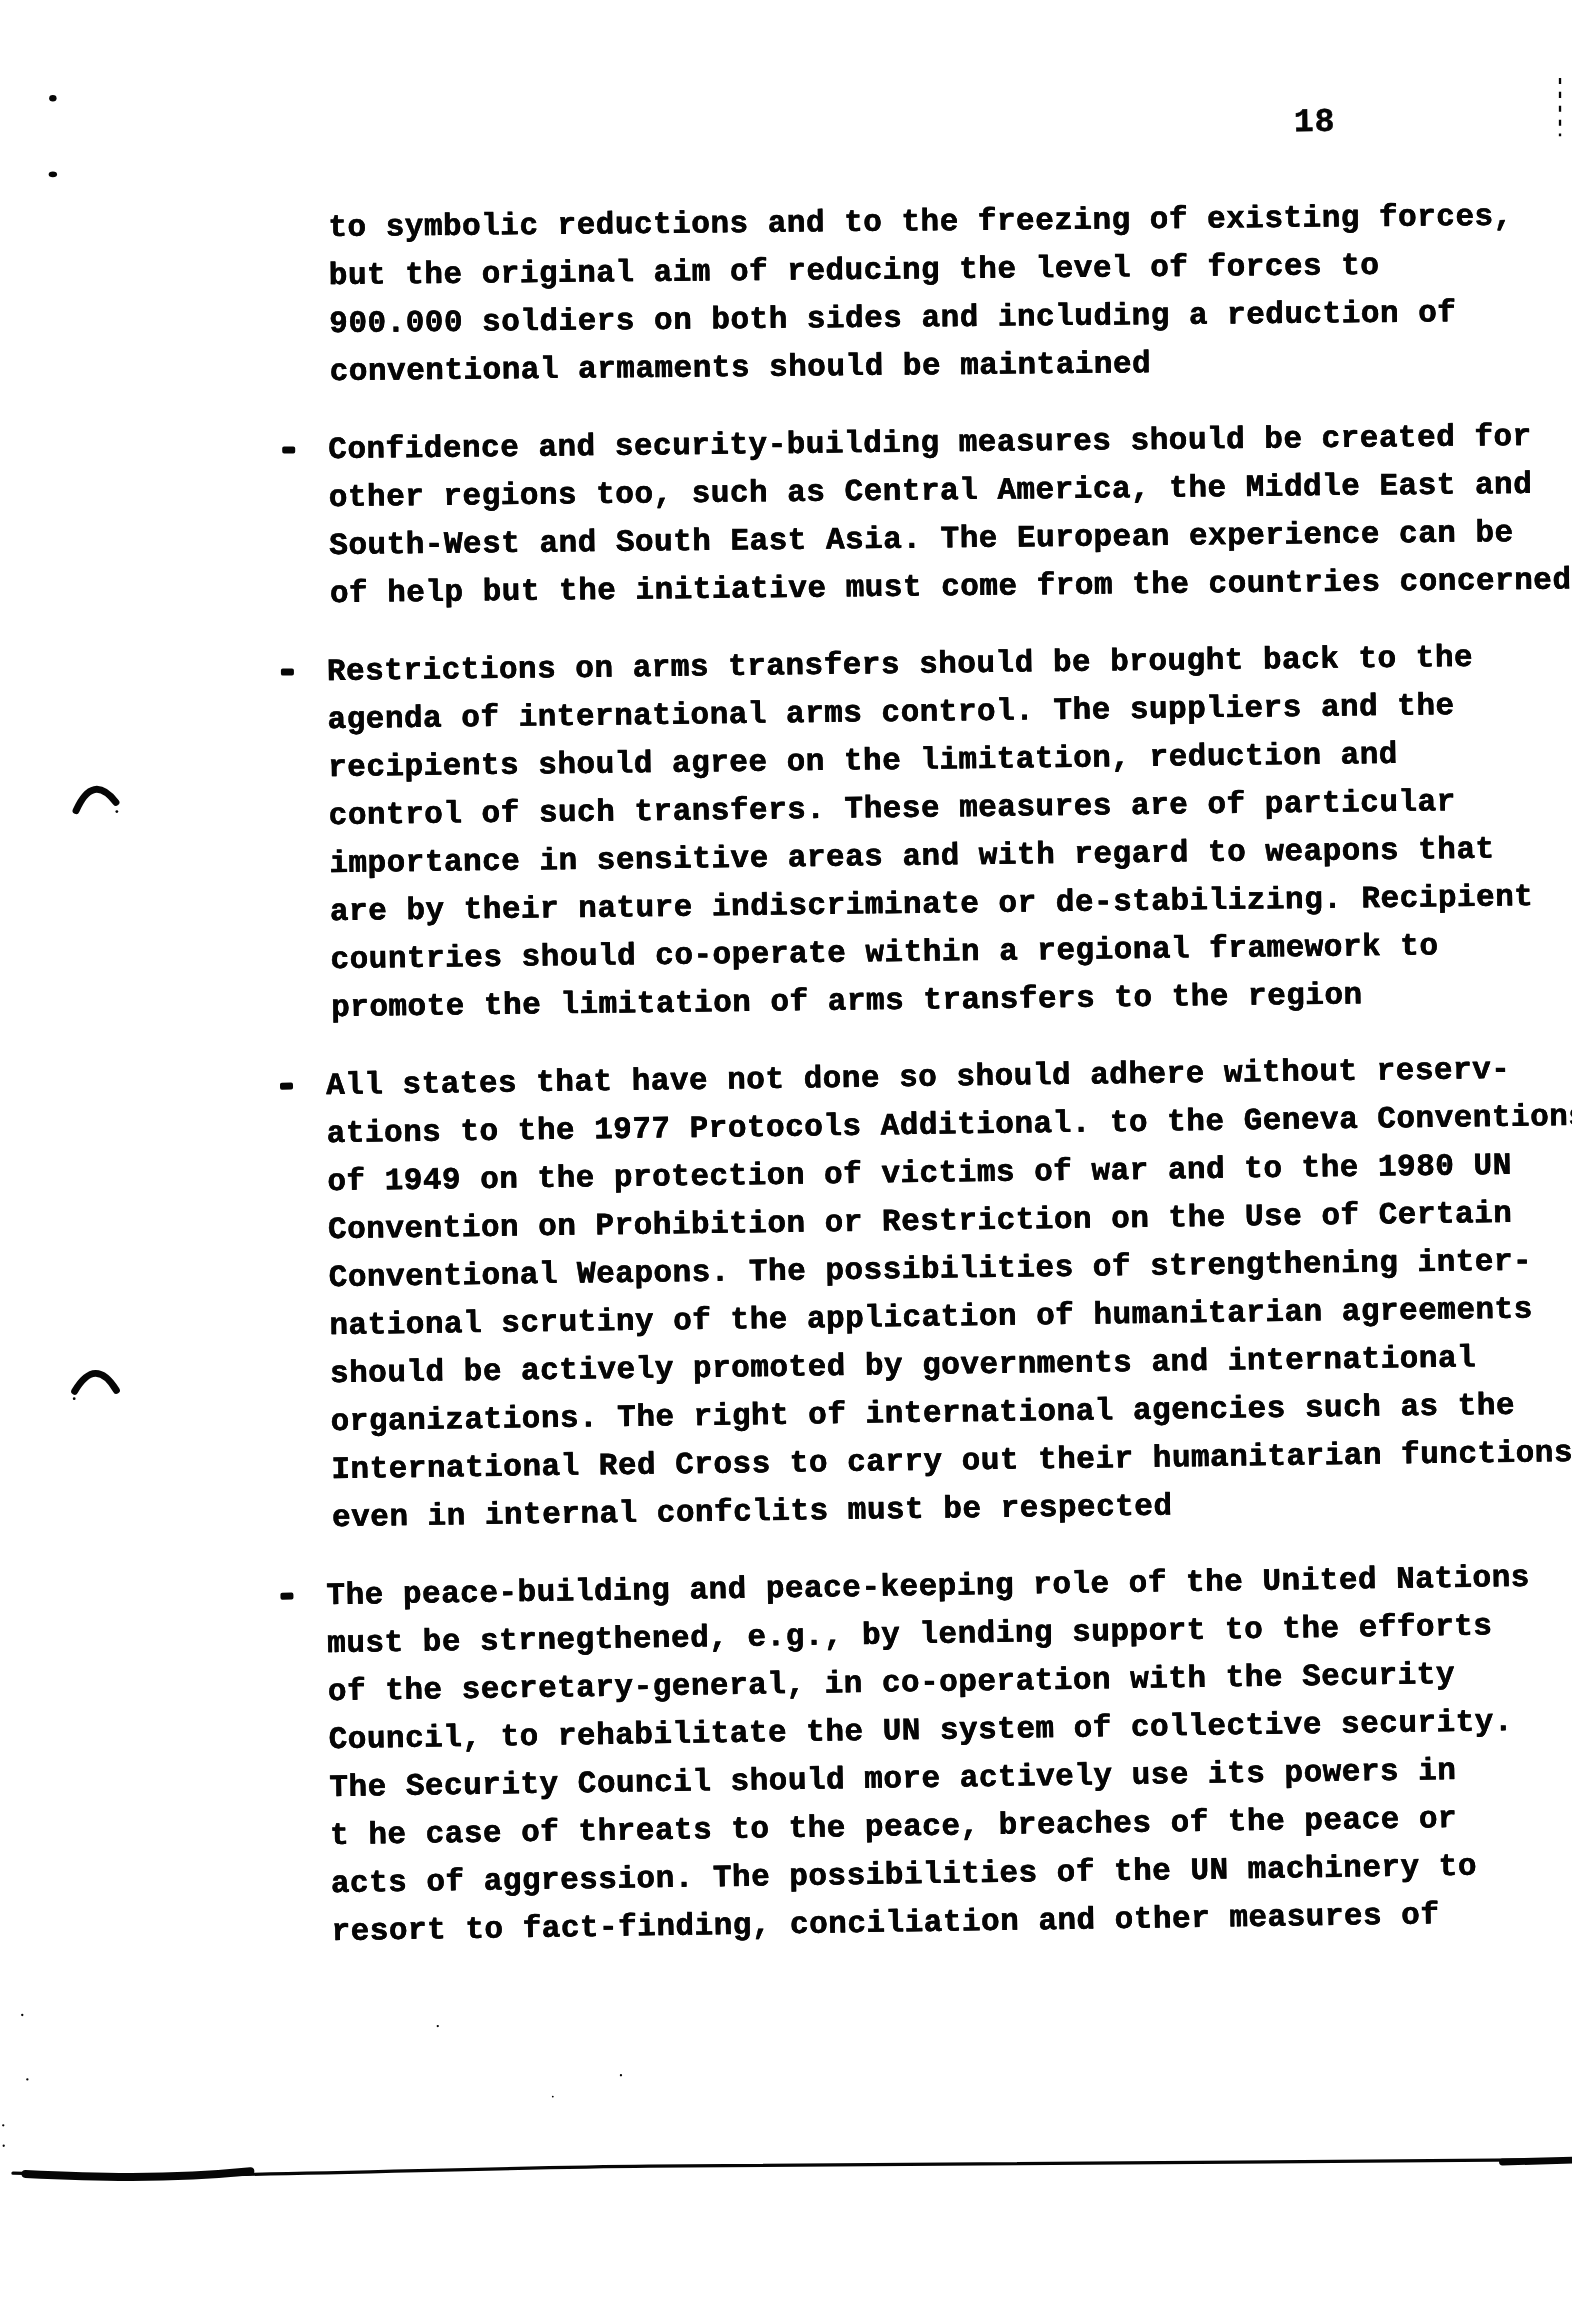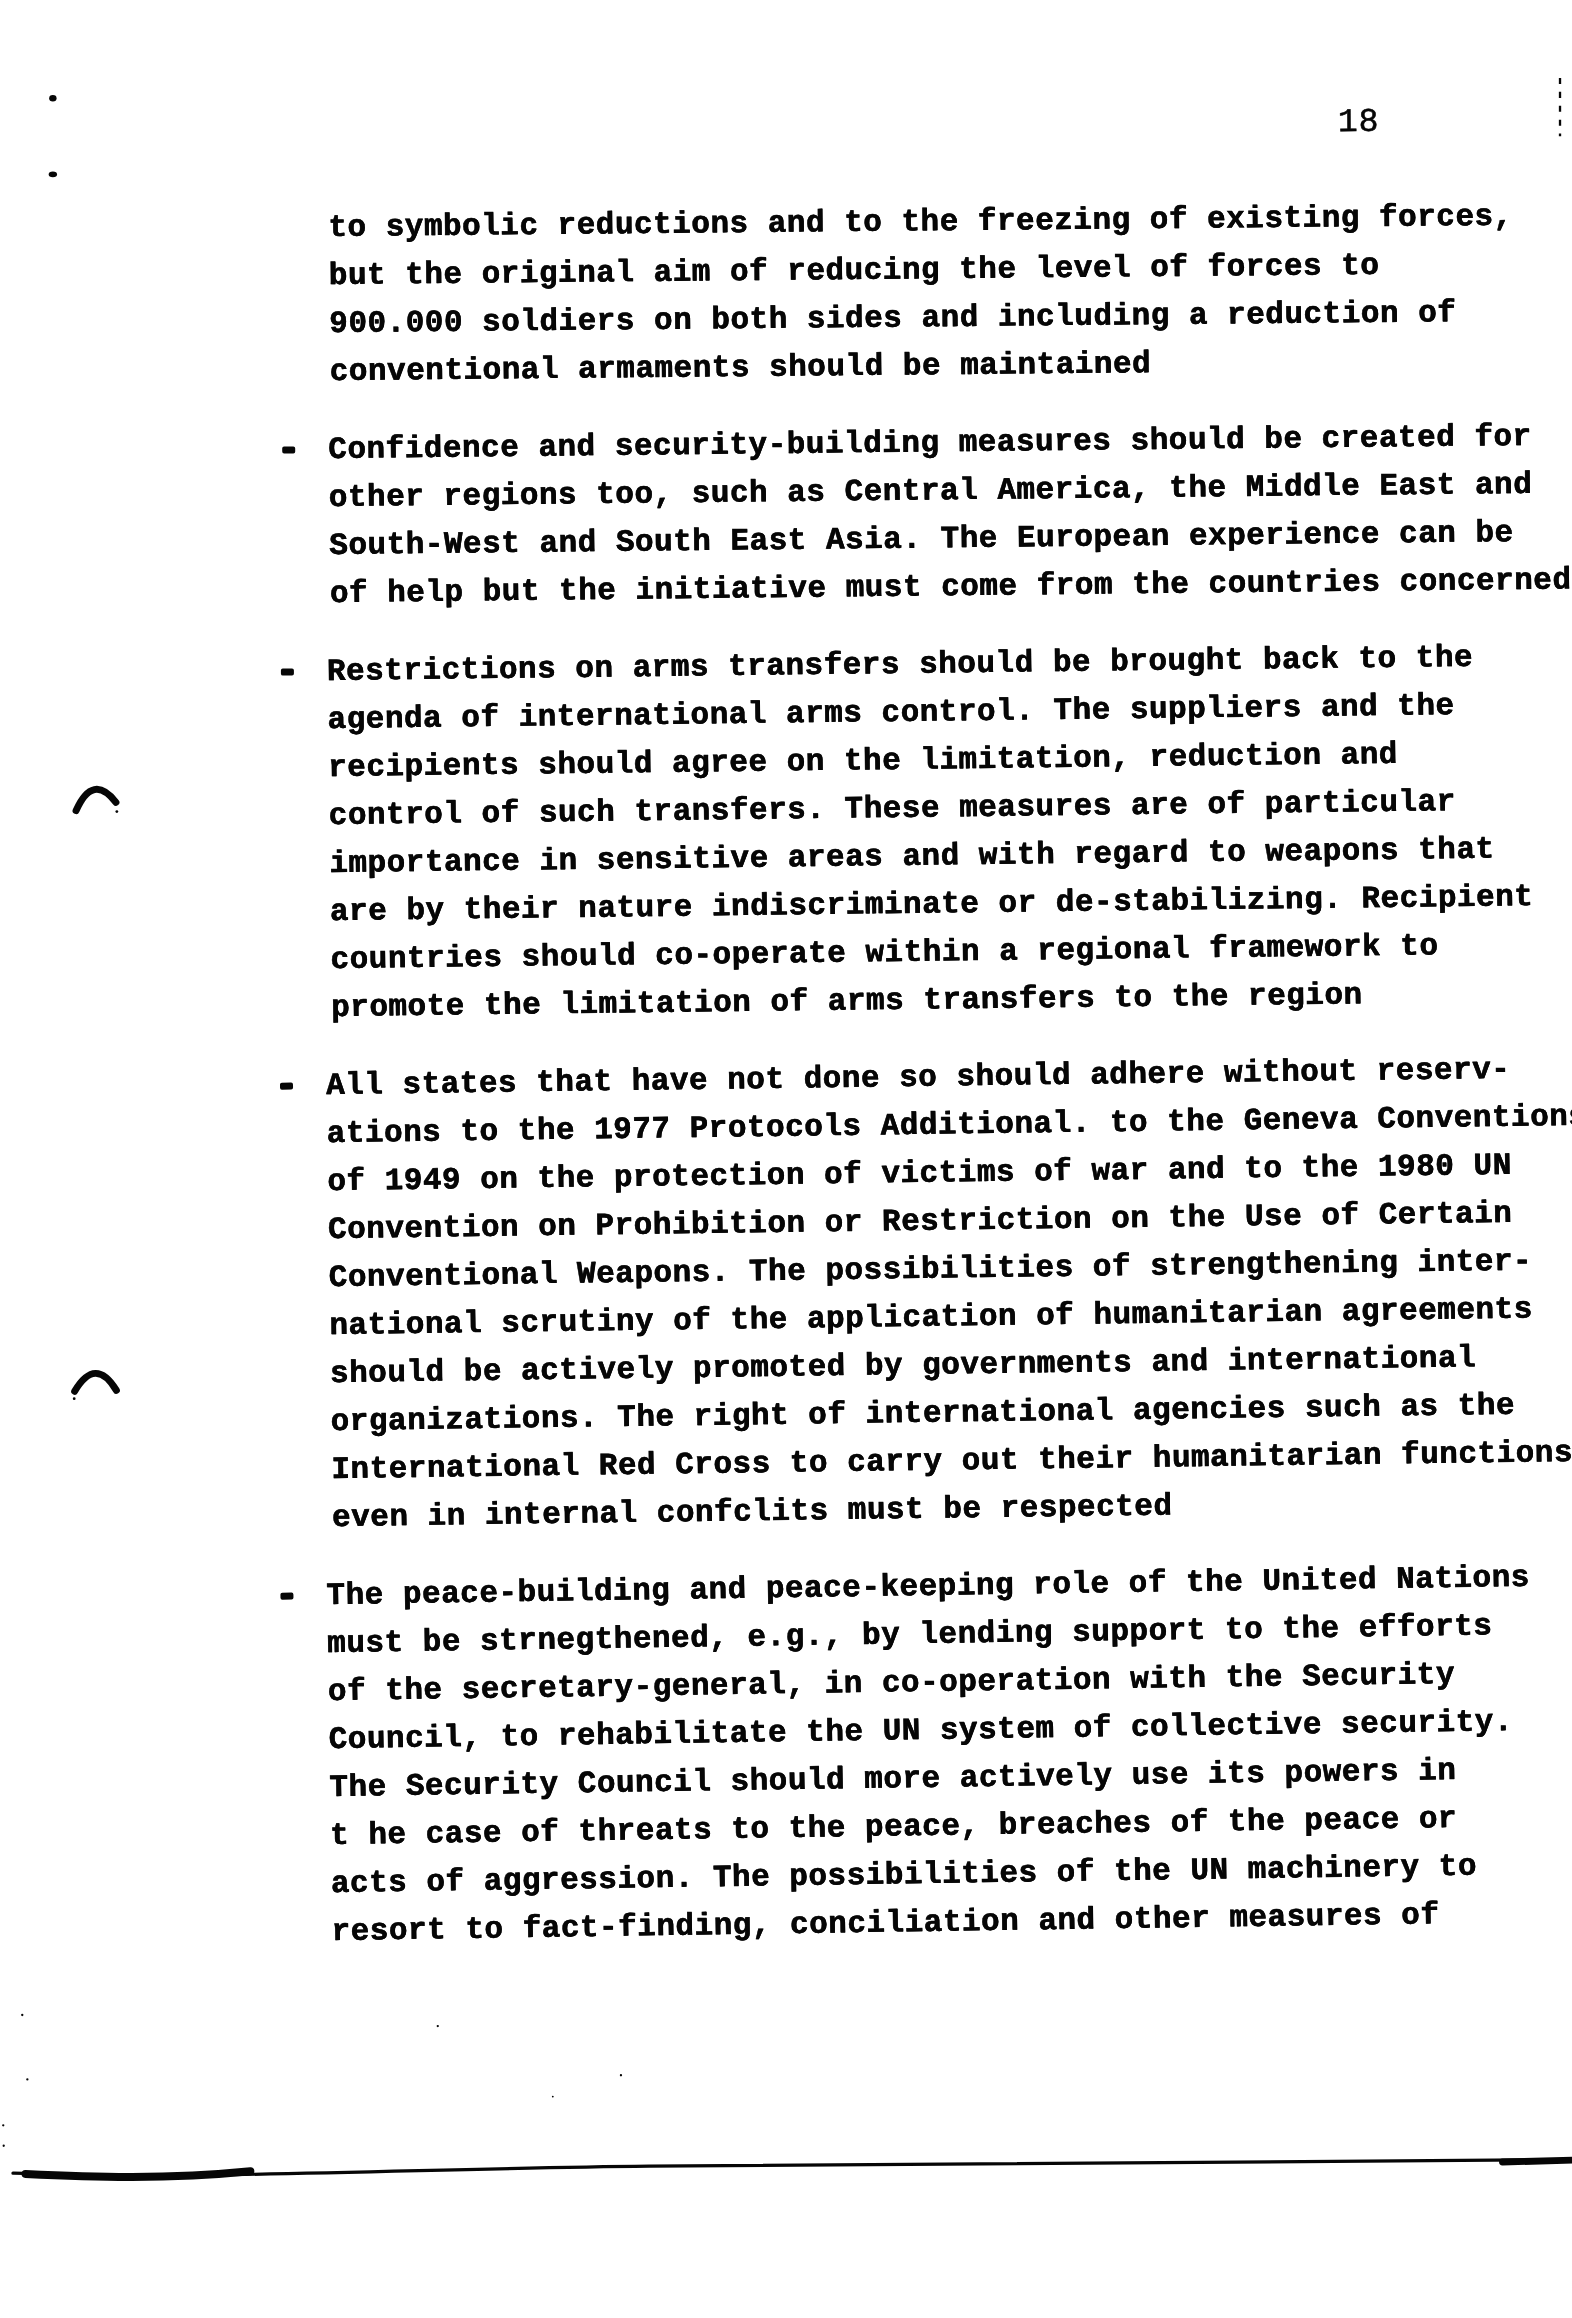--- a/index.html
+++ b/index.html
@@ -8,22 +8,22 @@
     width:1573px;height:2597px;
     background:#ffffff;
     font-family:"Liberation Mono","DejaVu Sans Mono",monospace;
     overflow:hidden;
   }
   #sheet{
     position:absolute;left:0;top:0;width:1573px;height:2597px;
     background:#ffffff;color:#060606;
   }
   .pageno{
-    position:absolute;left:1338px;top:104px;
-    font-size:33px;font-weight:400;
+    position:absolute;left:1294px;top:104px;
+    font-size:33px;font-weight:700;
     letter-spacing:0.9px;
     -webkit-text-stroke:0.6px currentColor;
     transform:rotate(-0.6deg);
   }
   .text-col{
     position:absolute;left:329px;top:204px;width:1247px;
   }
   .para{
     position:relative;
     margin:0 0 30px 0;

